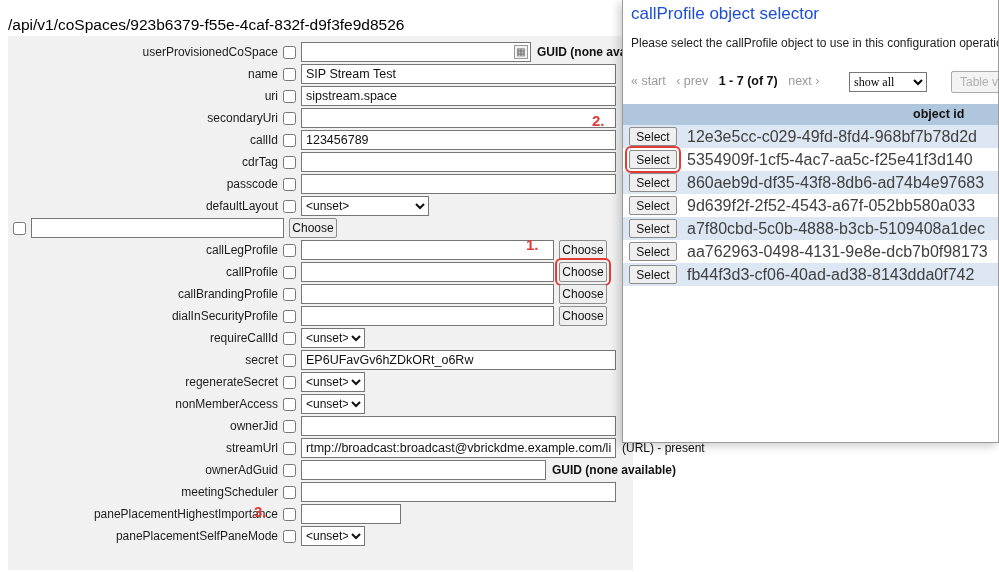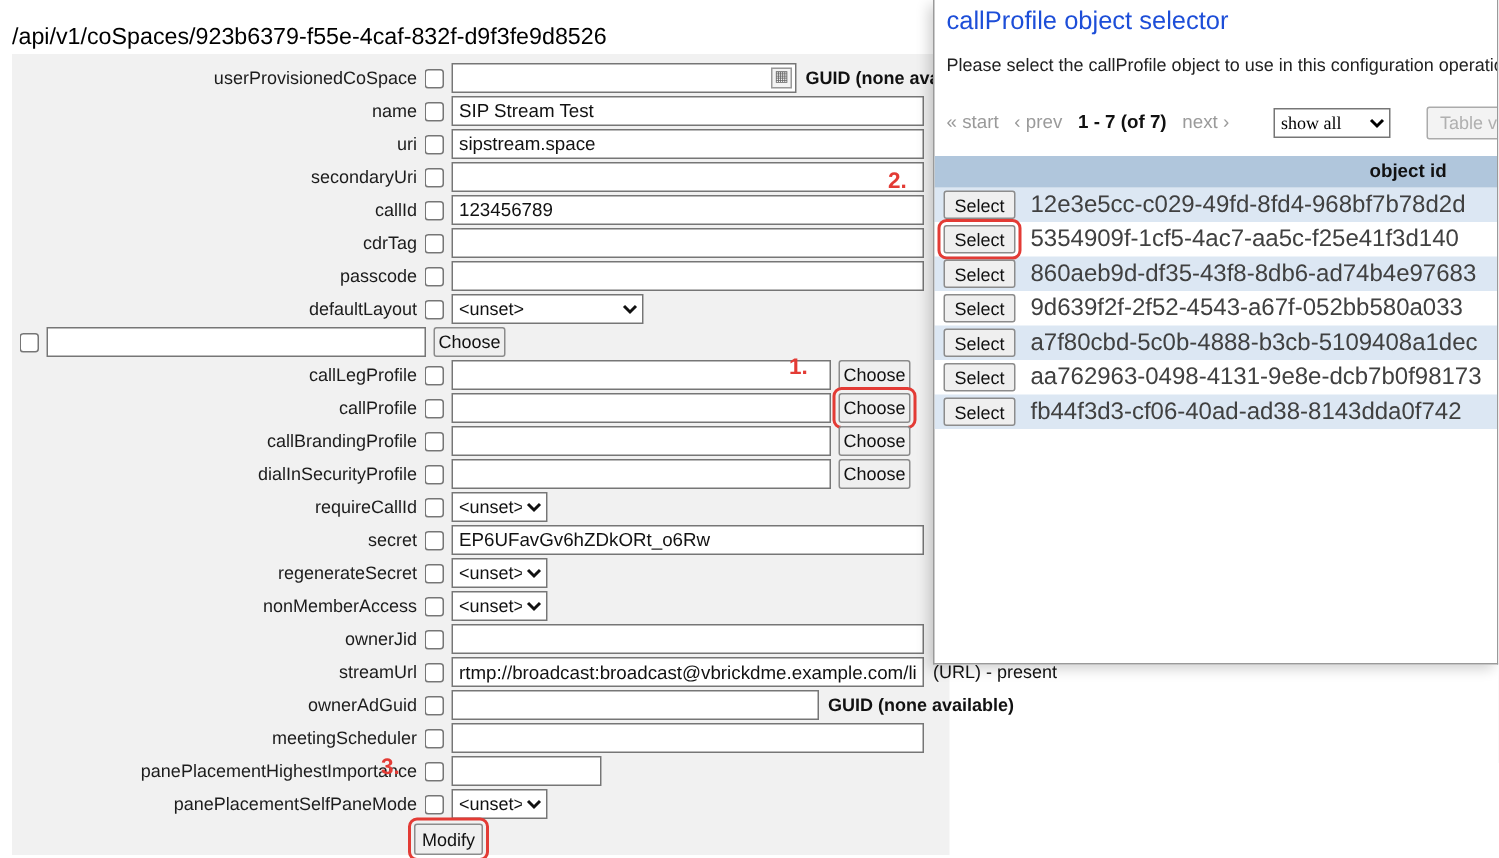--- a/index.html
+++ b/index.html
@@ -225,23 +225,20 @@
           </span>
         </div>
         <div class="form-row">
           <label class="row-label">panePlacementSelfPaneMode</label>
           <input type="checkbox" class="chk" style="">
           <span class="row-control">
             <select class="sel" style="width:64px"><option>&lt;unset&gt;</option></select>
           </span>
         </div>
       </div>
-    <div class="modify-row">
-      <button class="btn modify-btn red-box">Modify</button>
-    </div>
   </div>
 
   <div class="popup">
     <div class="popup-title">callProfile object selector</div>
     <div class="popup-desc">Please select the callProfile object to use in this configuration operation.</div>
     <div class="pager">
       <span class="nav">« start</span>
       <span class="nav">‹ prev</span>
       <span class="range">1 - 7 (of 7)</span>
       <span class="nav">next ›</span>

